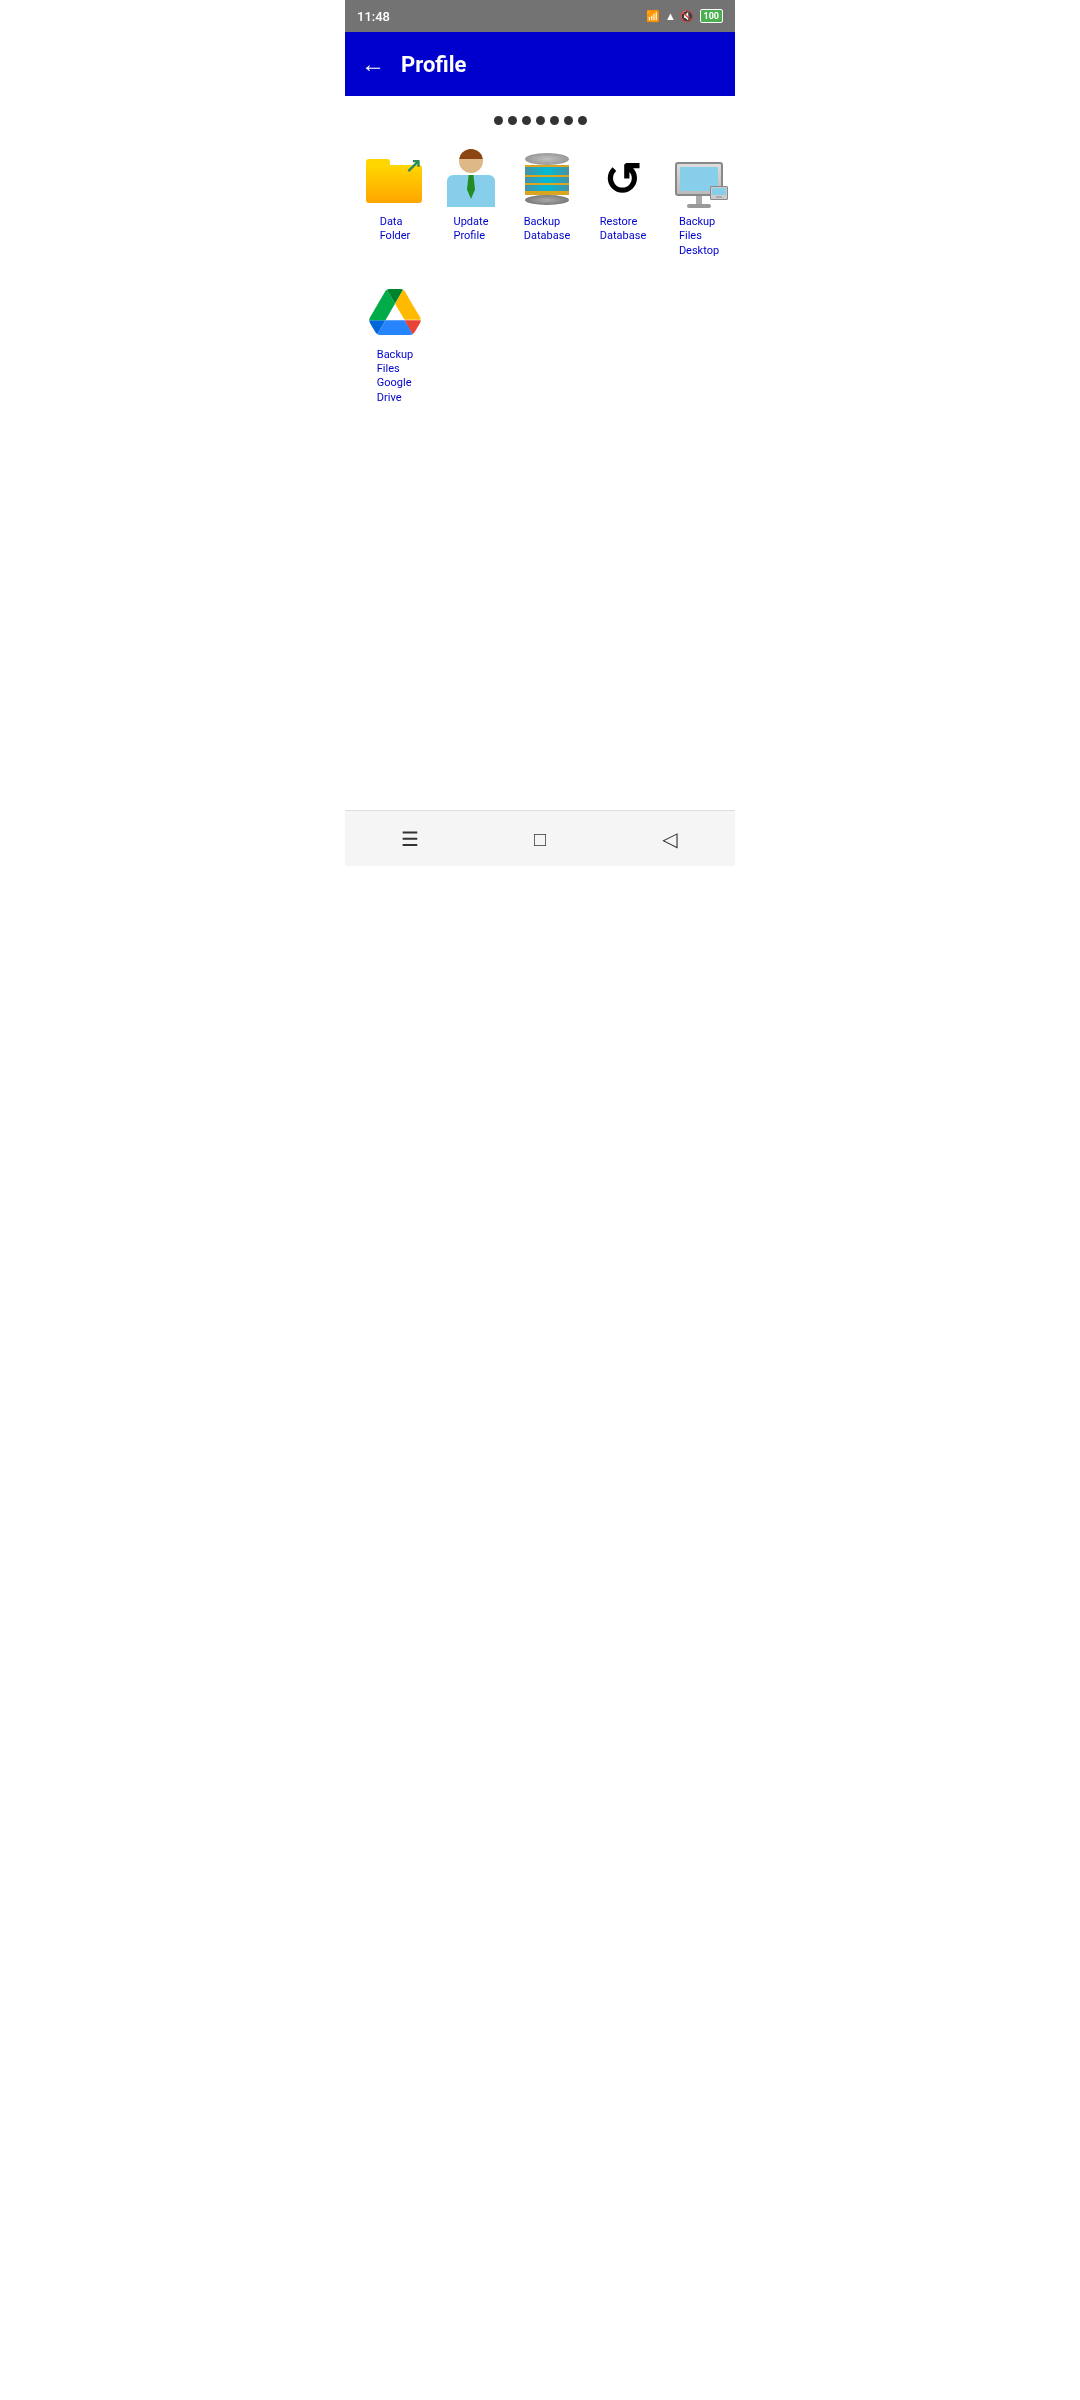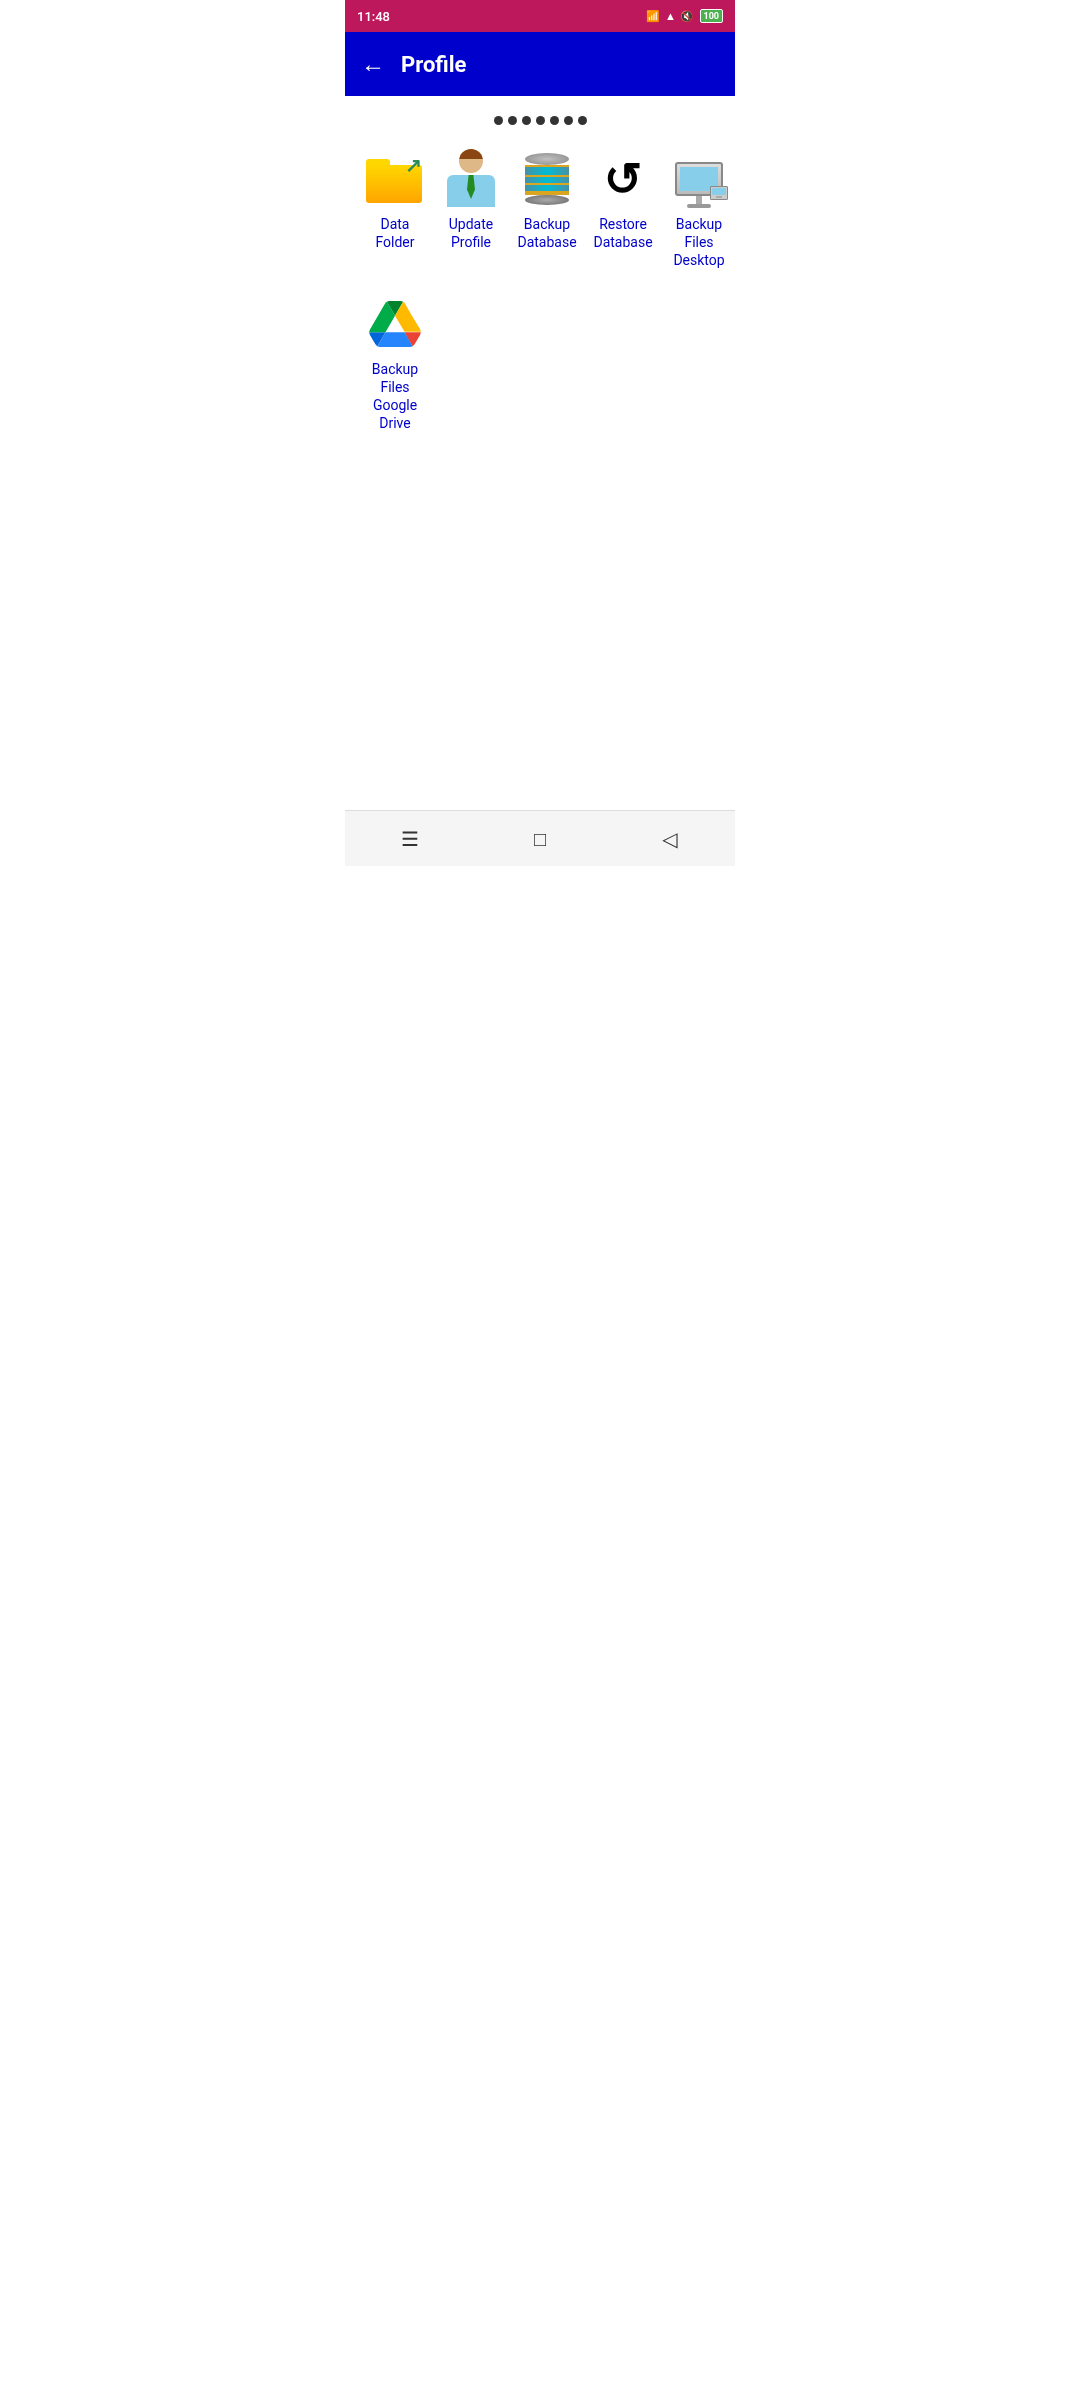--- a/index.html
+++ b/index.html
@@ -10,21 +10,21 @@
       min-height: 866px;
       font-family: 'Roboto', Arial, sans-serif;
       background: #fff;
       display: flex;
       flex-direction: column;
       margin: 0 auto;
     }
 
     
     .status-bar {
-      background: #be185d;
+      background: #737373;
       height: 30px;
       display: flex;
       align-items: center;
       justify-content: space-between;
       padding: 16px 12px;
       flex-shrink: 0;
     }
     .status-time {
       color: white;
       font-size: 13px;
@@ -113,22 +113,22 @@
       width: 60px;
       height: 60px;
       display: flex;
       align-items: center;
       justify-content: center;
       margin-bottom: 6px;
     }
 
     .settings-item-label {
       color: #0000CC;
-      font-size: 14px;
-      text-align: center;
+      font-size: 11px;
+      text-align: left;
       line-height: 1.3;
     }
 
     
     .folder-icon {
       position: relative;
       width: 58px;
       height: 48px;
     }
     .folder-body {

